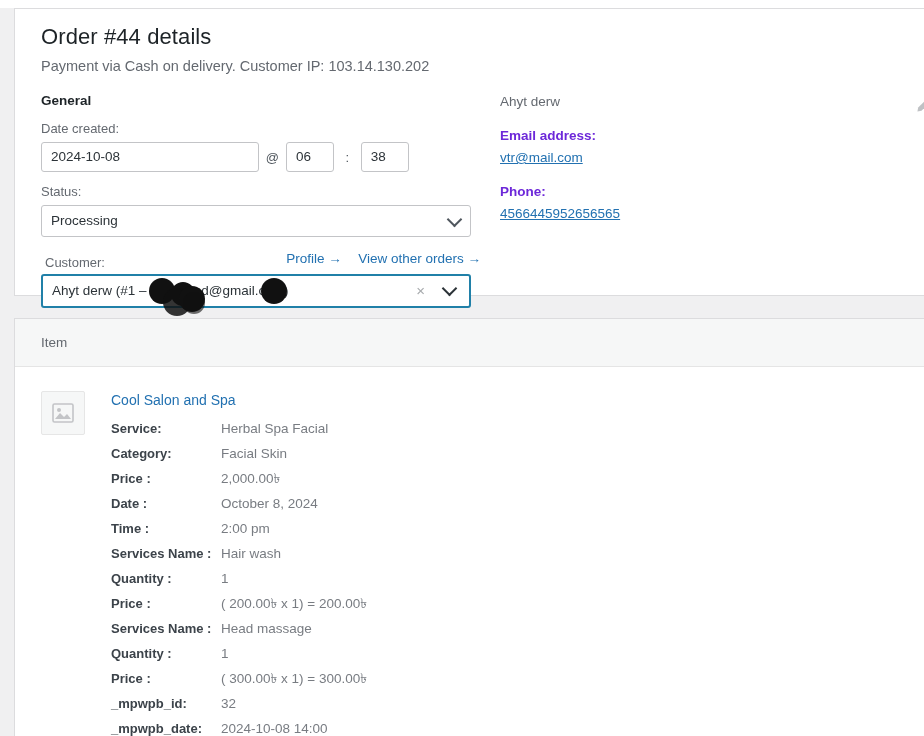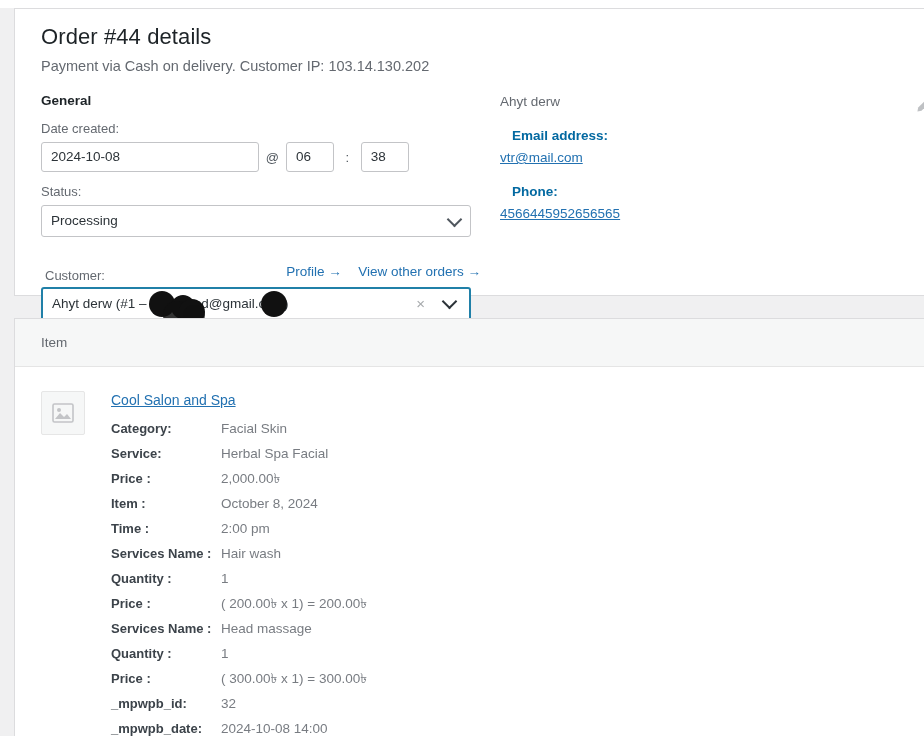--- a/index.html
+++ b/index.html
@@ -55,21 +55,21 @@
   }
   .fld-date { width: 218px; }
   .fld-hh, .fld-mm { width: 48px; text-align: left; }
   .at, .colon { font-size: 13px; color: #50575e; display:inline-block;
      vertical-align: middle; width: 18px; text-align:center; }
   .row-date { white-space: nowrap; margin-bottom: 12px; }
 
   .select-box {
     position: relative; width: 430px; height: 32px;
     border: 1px solid #c3c4c7; border-radius: 3px; background: #fff;
-    margin-bottom: 25px;
+    margin-bottom: 12px;
   }
   .select-box .val {
     font-size: 13.5px; color: #2c3338; line-height: 30px; padding-left: 9px;
   }
   .chev {
     position: absolute; right: 10px; top: 50%; width: 11px; height: 11px;
     margin-top: -7px;
     border-right: 2px solid #50575e; border-bottom: 2px solid #50575e;
     transform: rotate(45deg);
   }
@@ -96,21 +96,21 @@
   .chev2 {
     position: absolute; right: 14px; top: 50%; width: 11px; height: 11px;
     margin-top: -8px;
     border-right: 2px solid #2c3338; border-bottom: 2px solid #2c3338;
     transform: rotate(45deg);
   }
   
   .redact { position: absolute; border-radius: 50%; background: #111; }
 
   .bill-name { font-size: 13.5px; color: #646970; margin: 0 0 16px 0; line-height: 18px; }
-  .bill-lbl { font-size: 13.5px; font-weight: bold; color: #0369a1; margin: 0 0 3px 12px; line-height: 18px; }
+  .bill-lbl { font-size: 13.5px; font-weight: bold; color: #6d28d9; margin: 0 0 3px 0; line-height: 18px; }
   .bill-val { font-size: 13.5px; color: #2271b1; text-decoration: underline; line-height: 18px;
               margin: 0 0 16px 0; display: inline-block; cursor: pointer; }
 
   .edit-pencil {
     position: absolute; right: -2px; top: 89px; width: 16px; height: 16px;
     opacity: .55;
   }
 
   
   .panel-items {
@@ -123,21 +123,21 @@
     font-size: 13.5px; color: #646970;
   }
   .item-body { position: relative; padding: 24px 0 0 26px; }
   .thumb {
     position: absolute; left: 26px; top: 24px; width: 44px; height: 44px;
     background: #f6f7f7; border: 1px solid #e6e6e6; border-radius: 2px;
   }
   .thumb svg { position: absolute; left: 50%; top: 50%; margin: -10px 0 0 -11px; }
   .item-main { margin-left: 70px; }
   .item-title {
-    font-size: 14px; color: #2271b1; text-decoration: underline;
+    font-size: 14px; color: #2271b1; 
     line-height: 18px; margin-bottom: 11px; display: inline-block; cursor: pointer;
   }
   table.meta { border-collapse: collapse; }
   table.meta td { padding: 0 0 8px 0; vertical-align: top; line-height: 17px; }
   td.mk { font-size: 13px; font-weight: bold; color: #3c434a; width: 110px; white-space: nowrap; }
   td.mv { font-size: 13.5px; color: #787c82; padding-left: 0; white-space: nowrap; }
 </style>
 </head>
 <body>
 
@@ -219,33 +219,33 @@
           <circle cx="7" cy="7" r="2" fill="#c3c4c7"></circle>
           <path d="M3 16l5-6 4 4 3-3 4 5z" fill="#c3c4c7"></path>
         </svg>
       </div>
 
       <div class="item-main">
         <a class="item-title">Cool Salon and Spa</a>
         <table class="meta">
           <tbody>
               <tr>
+                <td class="mk">Service:</td>
+                <td class="mv">Herbal Spa Facial</td>
+              </tr>
+              <tr>
                 <td class="mk">Category:</td>
                 <td class="mv">Facial Skin</td>
               </tr>
               <tr>
-                <td class="mk">Service:</td>
-                <td class="mv">Herbal Spa Facial</td>
-              </tr>
-              <tr>
                 <td class="mk">Price :</td>
                 <td class="mv">2,000.00৳</td>
               </tr>
               <tr>
-                <td class="mk">Item :</td>
+                <td class="mk">Date :</td>
                 <td class="mv">October 8, 2024</td>
               </tr>
               <tr>
                 <td class="mk">Time :</td>
                 <td class="mv">2:00 pm</td>
               </tr>
               <tr>
                 <td class="mk">Services Name :</td>
                 <td class="mv">Hair wash</td>
               </tr>

